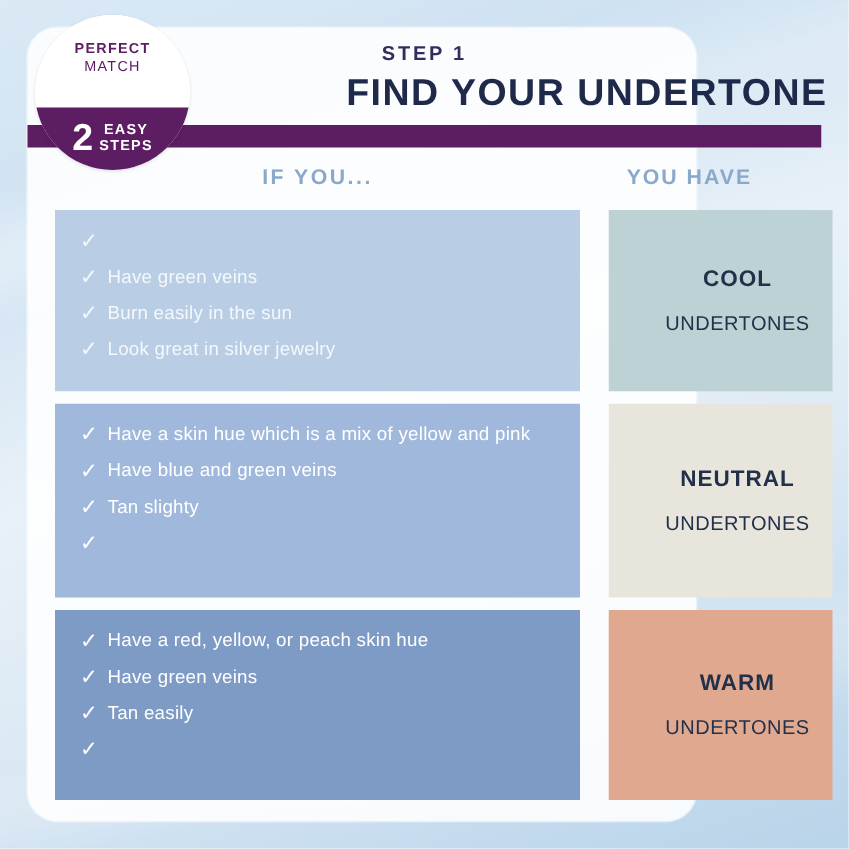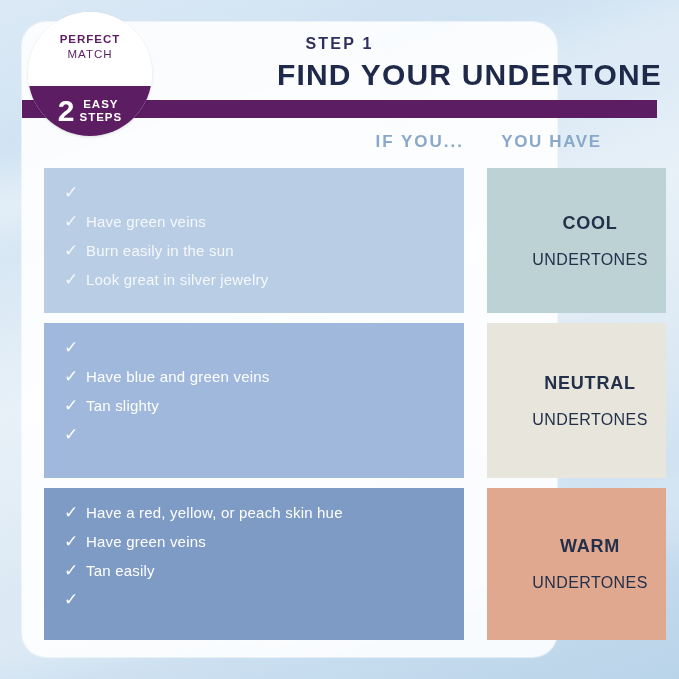--- a/index.html
+++ b/index.html
@@ -132,21 +132,21 @@
     text-align: center;
     font-weight: bold;
   }
 
   
   .col-head-left {
     position: absolute;
     left: 22px;
     top: 110px;
     width: 420px;
-    text-align: right;
+    text-align: center;
     font-size: 17px;
     letter-spacing: 2px;
     color: #8aa8c9;
     font-weight: bold;
   }
   .col-head-right {
     position: absolute;
     left: 442px;
     top: 110px;
     width: 175px;
@@ -273,20 +273,21 @@
       <div class="result-box">
         <div class="result-strong">COOL</div>
         <div class="result-sub">UNDERTONES</div>
       </div>
     </div>
 
     <div class="row r2">
       <div class="list-box">
         <div class="item">
           <span class="check">✓</span>
+          <span class="item-text">Have a skin hue which is a mix of yellow and pink</span>
         </div>
         <div class="item">
           <span class="check">✓</span>
           <span class="item-text">Have blue and green veins</span>
         </div>
         <div class="item">
           <span class="check">✓</span>
           <span class="item-text">Tan slighty</span>
         </div>
         <div class="item">

